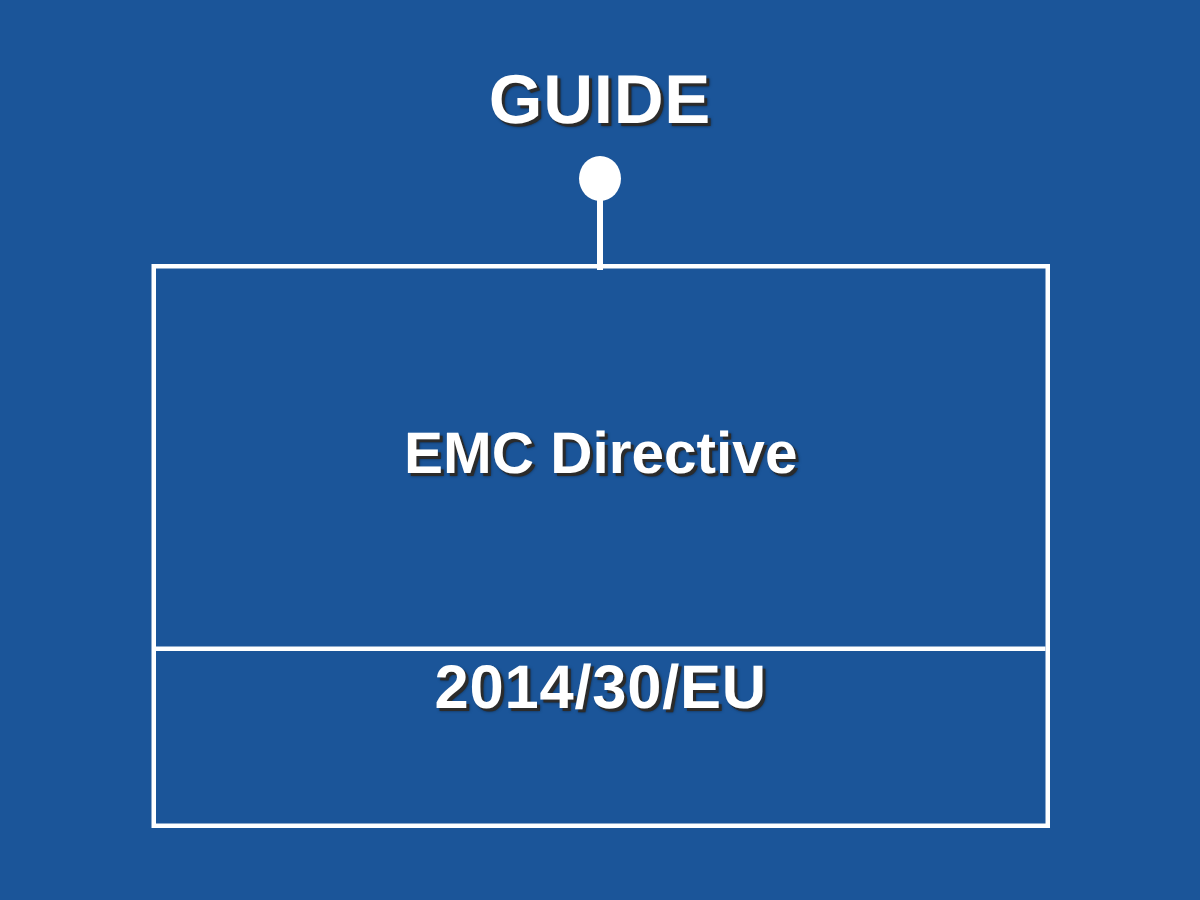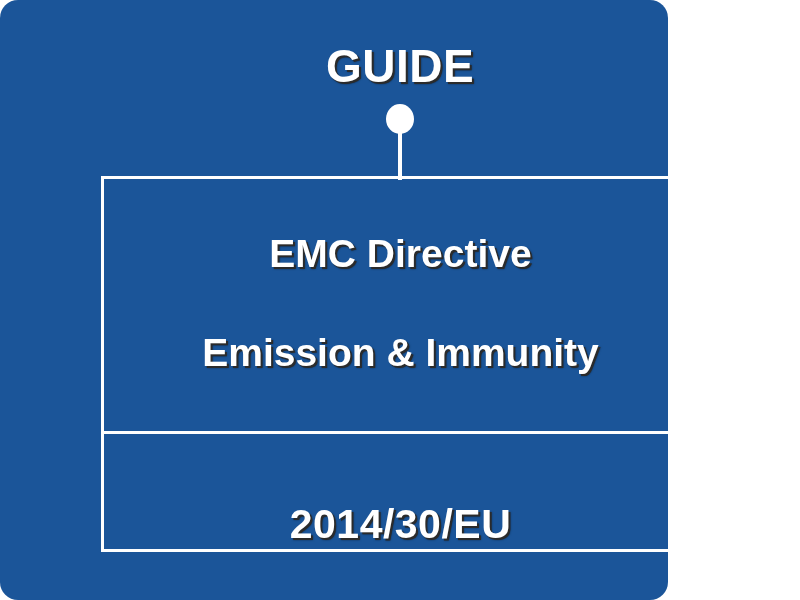--- a/index.html
+++ b/index.html
@@ -9,25 +9,24 @@
   }
   body {
     width: 800px;
     height: 600px;
     overflow: hidden;
     font-family: "Liberation Sans", sans-serif;
   }
 
   #slide {
     position: relative;
-    width: 668px;
+    width: 800px;
     height: 600px;
     background: #1b5599;
     overflow: hidden;
-    border-radius: 18px;
   }
 
   
   #guide-title {
     position: absolute;
     left: 0;
     top: 42px;
     width: 800px;
     text-align: center;
     font-size: 46px;
@@ -87,21 +86,21 @@
     flex-direction: column;
     align-items: center;
     justify-content: center;
     padding-bottom: 4px;
     gap: 44px;
   }
 
   #directive-lower {
     flex: 1 1 auto;
     display: flex;
-    align-items: flex-end;
+    align-items: flex-start;
     justify-content: center;
   }
 
   .boxline {
     color: #ffffff;
     font-weight: bold;
     text-align: center;
     white-space: nowrap;
     text-shadow: 2px 2px 0 #2b2b2b, 2px 2px 2px rgba(0,0,0,0.5);
   }
@@ -125,21 +124,20 @@
 
   <div id="connector">
     <div id="connector-dot"></div>
     <div id="connector-stem"></div>
   </div>
 
   <div id="directive-box">
 
     <div id="directive-upper">
       <div class="boxline line-1">EMC Directive</div>
-      <div class="boxline line-3">Emission &amp; Immunity</div>
     </div>
 
     <div id="directive-lower">
       <div class="boxline" id="directive-number">2014/30/EU</div>
     </div>
 
   </div>
 
 </div>
 

